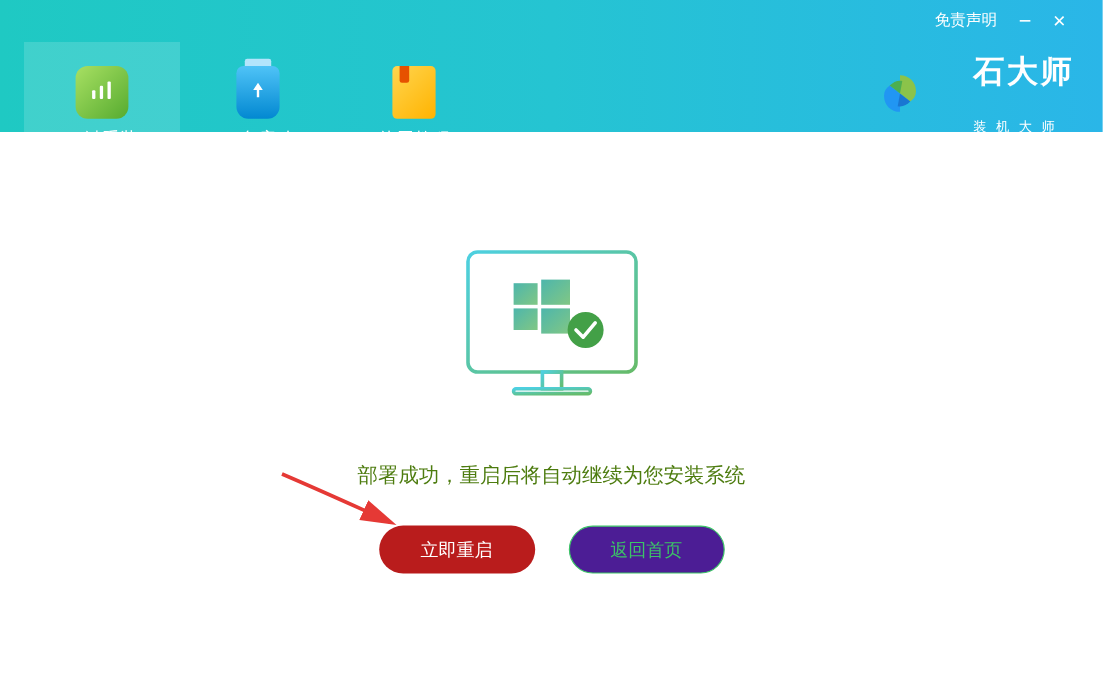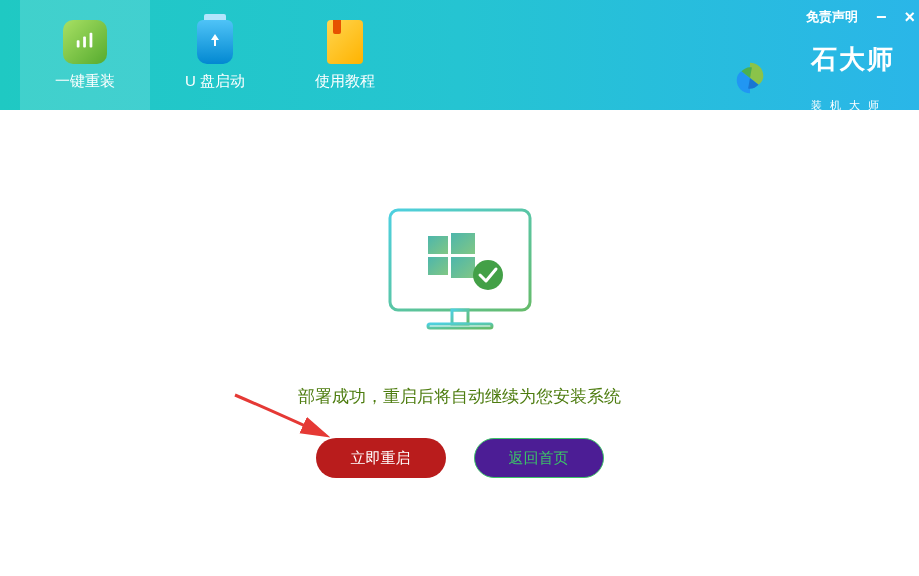--- a/index.html
+++ b/index.html
@@ -26,20 +26,21 @@
     .tab {
       width: 130px;
       height: 100%;
       display: flex;
       flex-direction: column;
       align-items: center;
       justify-content: center;
       color: #ffffff;
       cursor: pointer;
       gap: 8px;
+      margin-top: 35px;
     }
     .tab.active {
       background: rgba(255,255,255,0.15);
     }
     .tab-icon {
       width: 44px;
       height: 44px;
       display: flex;
       align-items: center;
       justify-content: center;
@@ -90,27 +91,26 @@
       top: 0;
       left: 6px;
       width: 8px;
       height: 14px;
       background: #e65100;
       border-radius: 0 0 2px 2px;
     }
     .window-controls {
       position: absolute;
       top: 8px;
-      right: 4px;
+      right: 31px;
       display: flex;
       align-items: flex-end;
       gap: 18px;
       color: #ffffff;
       font-size: 13px;
-      font-weight: bold;
     }
     .window-controls .ctrl {
       cursor: pointer;
       font-size: 18px;
       line-height: 1;
     }
     .brand {
       position: absolute;
       right: 24px;
       top: 42px;

